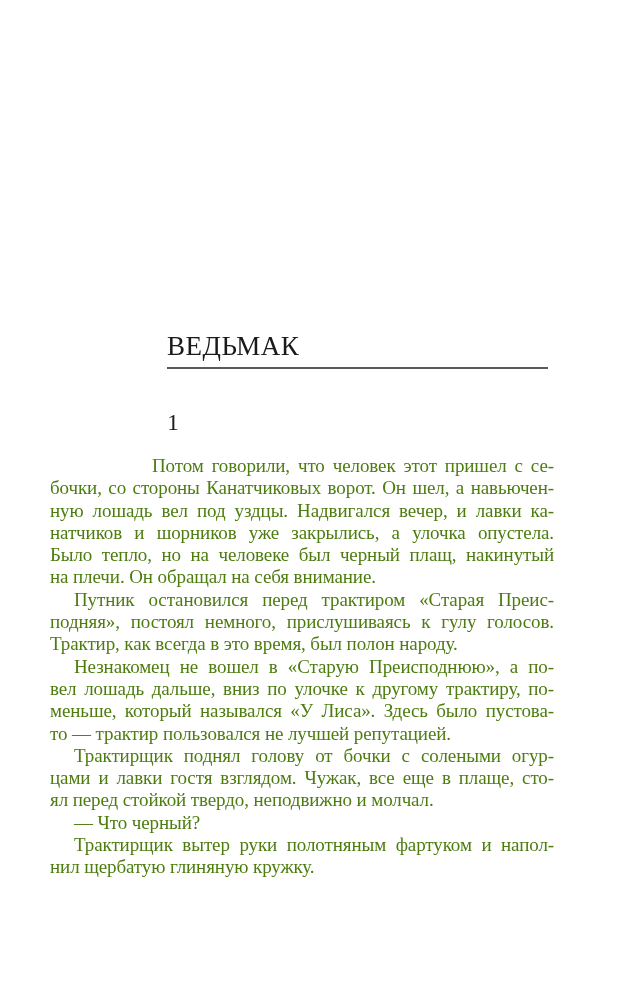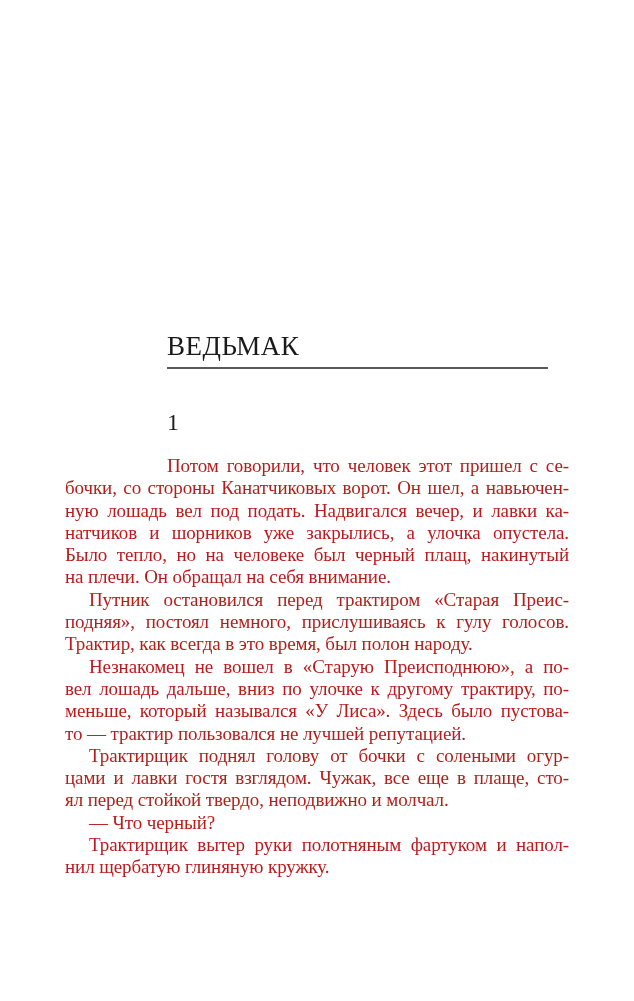--- a/index.html
+++ b/index.html
@@ -40,27 +40,27 @@
     left: 167px;
     top: 410px;
     margin: 0;
     font-size: 24px;
     line-height: 1;
     font-weight: 400;
     color: #1f1f1f;
   }
   .text-block {
     position: absolute;
-    left: 65px;
+    left: 50px;
     top: 455px;
     width: 504px;
     font-size: 19px;
     line-height: 22.3px;
     letter-spacing: -0.1px;
-    color: #b91c1c;
+    color: #4d7c0f;
     font-family: Liberation Serif, serif;
   }
   .para {
     margin: 0;
     padding: 0;
   }
   .line {
     text-align: justify;
     text-align-last: justify;
   }
@@ -78,21 +78,21 @@
   <h1 class="book-title">ВЕДЬМАК</h1>
   <div class="title-rule"></div>
 
   <div class="section-number">1</div>
 
   <main class="text-block">
 
     <p class="para">
       <span class="line ind-lg" style="display:block">Потом говорили, что человек этот пришел с се-</span>
       <span class="line" style="display:block">бочки, со стороны Канатчиковых ворот. Он шел, а навьючен-</span>
-      <span class="line" style="display:block">ную лошадь вел под подать. Надвигался вечер, и лавки ка-</span>
+      <span class="line" style="display:block">ную лошадь вел под уздцы. Надвигался вечер, и лавки ка-</span>
       <span class="line" style="display:block">натчиков и шорников уже закрылись, а улочка опустела.</span>
       <span class="line" style="display:block">Было тепло, но на человеке был черный плащ, накинутый</span>
       <span class="line last" style="display:block">на плечи. Он обращал на себя внимание.</span>
     </p>
 
     <p class="para">
       <span class="line ind-sm" style="display:block">Путник остановился перед трактиром «Старая Преис-</span>
       <span class="line" style="display:block">подняя», постоял немного, прислушиваясь к гулу голосов.</span>
       <span class="line last" style="display:block">Трактир, как всегда в это время, был полон народу.</span>
     </p>

